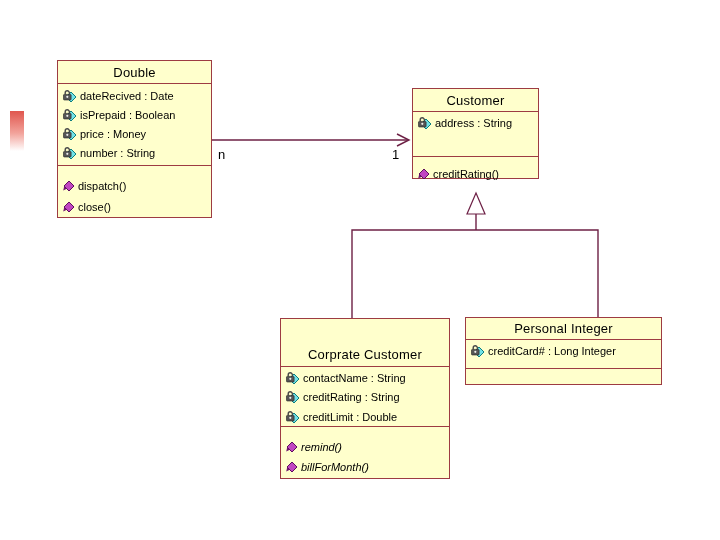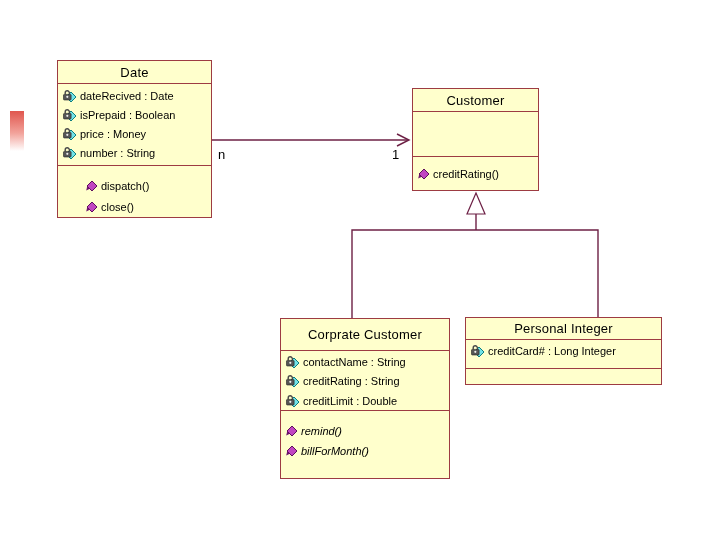--- a/index.html
+++ b/index.html
@@ -31,32 +31,32 @@
   .compartment{box-sizing:border-box;flex:0 0 auto;}
   .compartment.attrs{border-bottom:1.5px solid var(--box-border,#9d3b42);}
   .compartment.ops{flex:1 1 auto;}
   .row{display:flex;align-items:center;gap:3px;padding-left:4px;font-size:11px;white-space:nowrap;}
   .icon{flex:0 0 auto;display:block;}
 
   #box-order{left:57px;top:60px;width:155px;height:158px;}
   #box-order .uml-title{height:23px;}
   #box-order .attrs{height:82px;padding-top:2px;}
   #box-order .attrs .row{height:19px;}
-  #box-order .ops{padding-top:9px;padding-left:23px;}
+  #box-order .ops{padding-top:9px;}
   #box-order .ops .row{height:21px;}
 
-  #box-customer{left:412px;top:88px;width:127px;height:103px;}
+  #box-customer{left:412px;top:88px;width:127px;height:91px;}
   #box-customer .uml-title{height:23px;}
   #box-customer .attrs{height:45px;padding-top:2px;}
   #box-customer .attrs .row{height:18px;}
   #box-customer .ops{padding-top:8px;}
   #box-customer .ops .row{height:18px;}
 
   #box-corporate{left:280px;top:318px;width:170px;height:161px;}
-  #box-corporate .uml-title{height:32px;}
+  #box-corporate .uml-title{height:24px;margin-top:24px;}
   #box-corporate .attrs{height:60px;padding-top:1px;}
   #box-corporate .attrs .row{height:19.5px;}
   #box-corporate .ops{padding-top:10px;}
   #box-corporate .ops .row{height:20px;font-style:italic;}
 
   #box-personal{left:465px;top:317px;width:197px;height:68px;}
   #box-personal .uml-title{height:22px;}
   #box-personal .attrs{height:29px;padding-top:2px;}
   #box-personal .attrs .row{height:18px;}
 
@@ -76,21 +76,21 @@
 
   <polygon class="ctri" points="476,193 467,214 485,214"></polygon>
   <line class="cline" x1="476" y1="214" x2="476" y2="230"></line>
   <polyline class="cline" points="352,318 352,230 598,230 598,317"></polyline>
 </svg>
 
 <div class="mult" id="mult-n">n</div>
 <div class="mult" id="mult-1">1</div>
 
 <div class="uml-class" id="box-order">
-  <div class="uml-title">Date</div>
+  <div class="uml-title">Double</div>
   <div class="compartment attrs">
     <div class="row">
       <svg class="icon" width="15" height="14" viewBox="0 0 15 14">
         <polygon points="9,3 14,8 9,13 4,8" fill="#72e2e8" stroke="#0d7e7e" stroke-width="1"></polygon>
         <path d="M3.2,5.4 v-1.5 a2.1,2.1 0 0 1 4.2,0 v1.5" fill="none" stroke="#4a4a4a" stroke-width="1.4"></path>
         <rect x="1.5" y="5.4" width="7.6" height="5.6" rx="0.8" fill="#555555" stroke="#222222" stroke-width="0.6"></rect>
         <circle cx="5.3" cy="7.8" r="1.1" fill="#eeeeee"></circle>
       </svg>
       <span>dateRecived : Date</span>
     </div>
@@ -136,20 +136,29 @@
         <polygon points="2.2,6.2 4.8,8.8 1.2,10.6" fill="#6e146e"></polygon>
       </svg>
       <span>close()</span>
     </div>
   </div>
 </div>
 
 <div class="uml-class" id="box-customer">
   <div class="uml-title">Customer</div>
   <div class="compartment attrs">
+    <div class="row">
+      <svg class="icon" width="15" height="14" viewBox="0 0 15 14">
+        <polygon points="9,3 14,8 9,13 4,8" fill="#72e2e8" stroke="#0d7e7e" stroke-width="1"></polygon>
+        <path d="M3.2,5.4 v-1.5 a2.1,2.1 0 0 1 4.2,0 v1.5" fill="none" stroke="#4a4a4a" stroke-width="1.4"></path>
+        <rect x="1.5" y="5.4" width="7.6" height="5.6" rx="0.8" fill="#555555" stroke="#222222" stroke-width="0.6"></rect>
+        <circle cx="5.3" cy="7.8" r="1.1" fill="#eeeeee"></circle>
+      </svg>
+      <span>address : String</span>
+    </div>
   </div>
   <div class="compartment ops">
     <div class="row">
       <svg class="icon" width="13" height="12" viewBox="0 0 13 12">
         <polygon points="7,1 12,6 7,11 2,6" fill="#c145c1" stroke="#5c0f5c" stroke-width="1"></polygon>
         <polygon points="2.2,6.2 4.8,8.8 1.2,10.6" fill="#6e146e"></polygon>
       </svg>
       <span>creditRating()</span>
     </div>
   </div>

